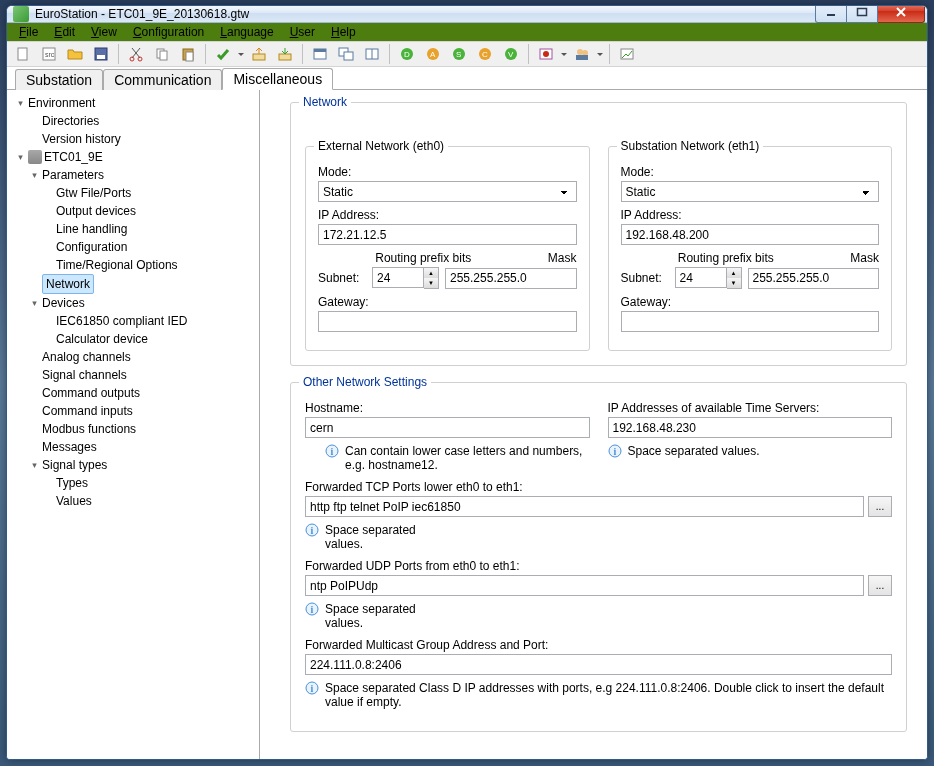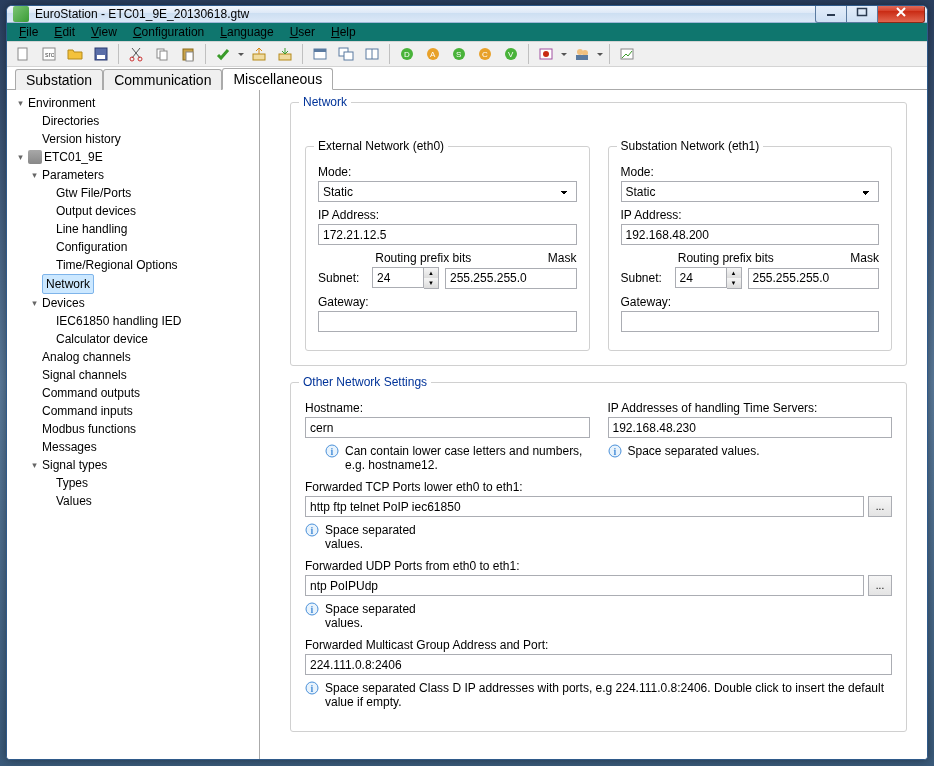--- a/index.html
+++ b/index.html
@@ -37,21 +37,21 @@
   .winbtns{display:flex;height:20px;margin-top:-4px;margin-right:2px;}
   .winbtn{width:30px;height:20px;border:1px solid #5a7aa0;border-top:none;
     background:linear-gradient(to bottom,#e9f1fb,#cfe0f4);
     display:flex;align-items:center;justify-content:center;font-size:11px;}
   .winbtn+.winbtn{border-left:none;}
   .winbtn.min{border-radius:0 0 0 3px;}
   .winbtn.close{background:linear-gradient(to bottom,#e58b7e 0%,#d6402a 45%,#c92a13 46%,#e2664f 100%);
     color:#fff;border-color:#8a2a18;border-radius:0 0 3px 0;width:46px;}
   .winbtn svg{width:12px;height:10px;}
   
-  .menubar{height:20px;background:#0f766e;border-bottom:1px solid #d4d4d4;
+  .menubar{height:20px;background:#4d7c0f;border-bottom:1px solid #d4d4d4;
     display:flex;align-items:center;padding-left:4px;gap:0;}
   .menubar span{padding:2px 8px;cursor:default;}
   .menubar span u{text-decoration:underline;}
   
   .toolbar{height:28px;background:#f0f0f0;border-bottom:1px solid #d4d4d4;
     display:flex;align-items:center;padding:0 4px;gap:2px;}
   .tb-btn{width:22px;height:22px;display:flex;align-items:center;justify-content:center;
     border:1px solid transparent;border-radius:2px;}
   .tb-btn svg{width:16px;height:16px;}
   .tb-sep{width:1px;height:20px;background:#c0c0c0;margin:0 3px;}
@@ -372,21 +372,21 @@
                 </li>
               <li>
                 <span class="row">
                     <span class="exp">▾</span>
                     <span>Devices</span>
                   </span>
                 <ul>
                   <li>
                       <span class="row">
                         <span class="exp leaf">·</span>
-                        <span>IEC61850 handling IED</span>
+                        <span>IEC61850 compliant IED</span>
                       </span>
                     </li>
                   <li>
                       <span class="row">
                         <span class="exp leaf">·</span>
                         <span>Calculator device</span>
                       </span>
                     </li>
                 </ul>
               </li>
@@ -539,21 +539,21 @@
               <div class="info-row">
                 <svg class="iicon" viewBox="0 0 14 14">
                     <circle cx="7" cy="7" r="6"></circle>
                     <text x="5.5" y="11">i</text>
                   </svg>
                 <span>Can contain  lower case letters and numbers, e.g. hostname12.</span>
               </div>
             </div>
             <div>
               <div class="field sub" style="margin-left:0">
-                <label>IP Addresses of handling Time Servers:</label>
+                <label>IP Addresses of available Time Servers:</label>
                 <input type="text" value="192.168.48.230" style="">
               </div>
               <div class="info-row" style="margin-left:0">
                 <svg class="iicon" viewBox="0 0 14 14">
                     <circle cx="7" cy="7" r="6"></circle>
                     <text x="5.5" y="11">i</text>
                   </svg>
                 <span>Space separated values.</span>
               </div>
             </div>

